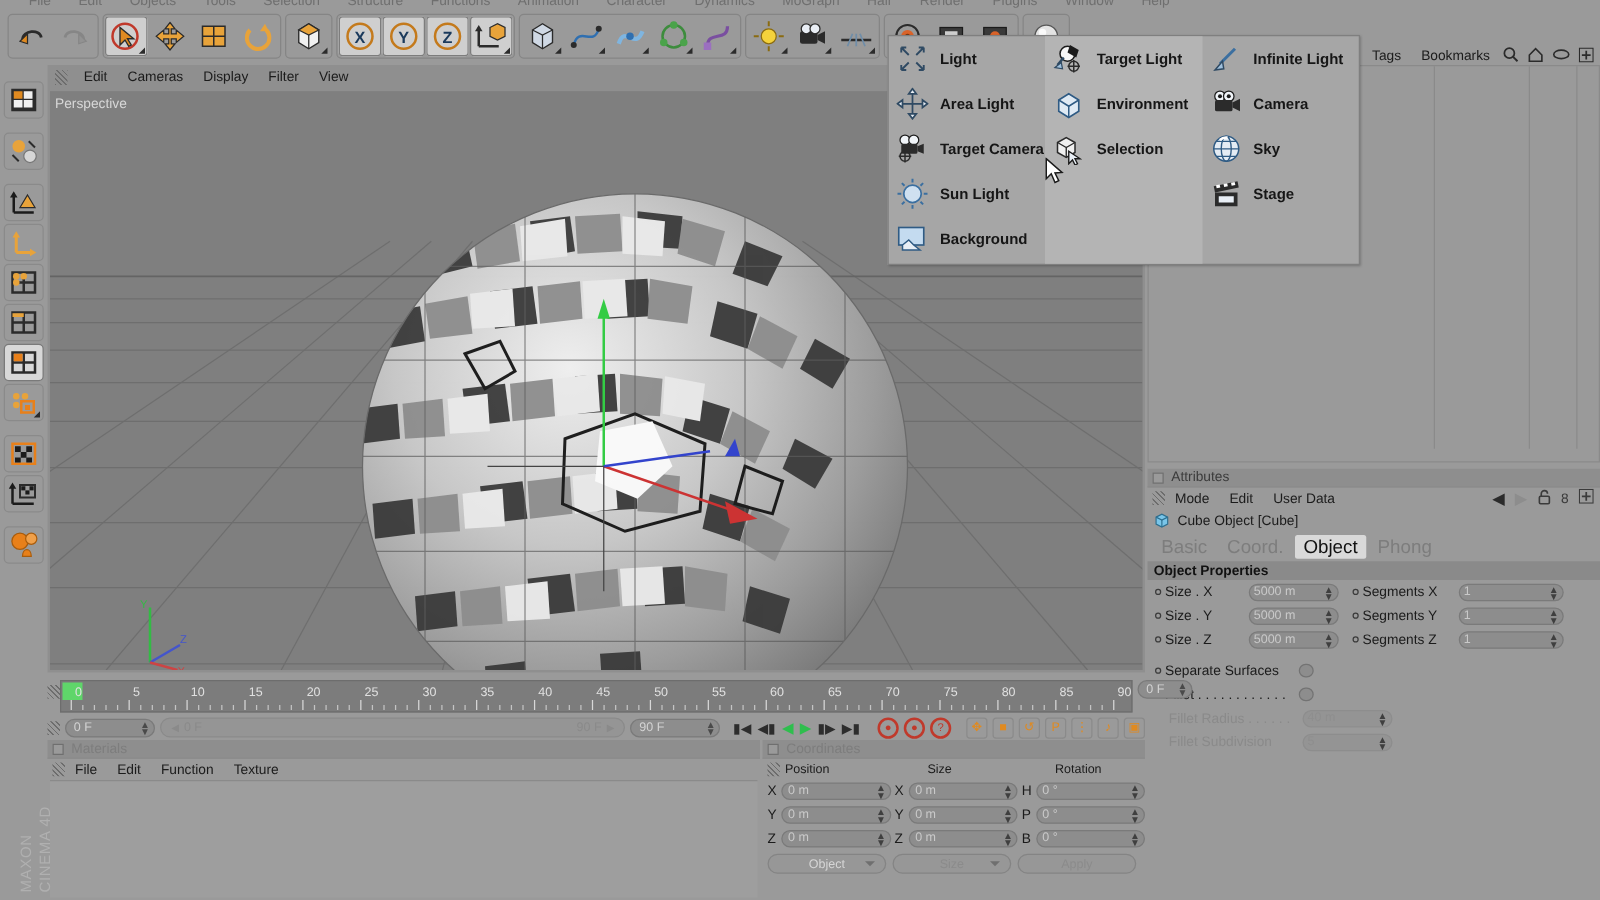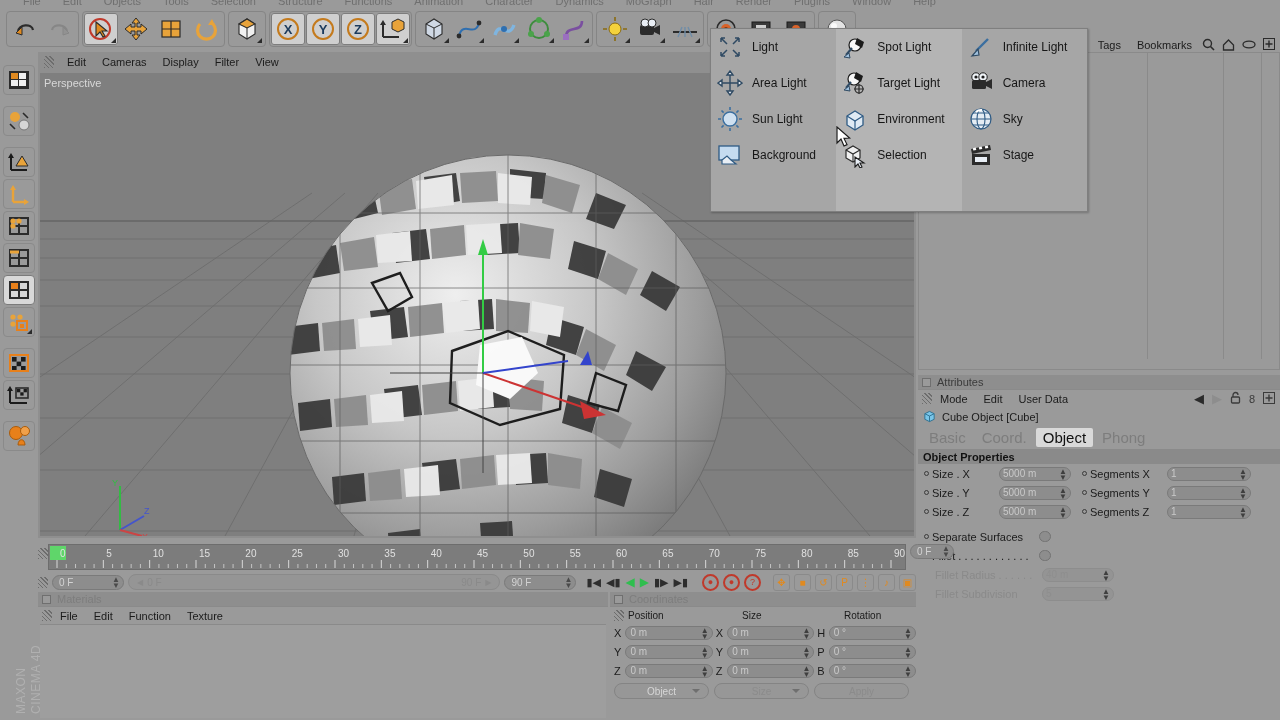--- a/index.html
+++ b/index.html
@@ -135,21 +135,21 @@
   .cbtn .caret{ position:absolute; right:8px; top:5px; border-left:4px solid transparent;
      border-right:4px solid transparent; border-top:4px solid #6f6f6f;}
   .cbtn.dim{ color:#8b8b8b;}
 
   
   .dropdown{
     position:absolute; left:710px; top:28px; width:378px; height:184px;
     background:#a6a6a6; border:1px solid #7f7f7f; display:flex;
     box-shadow:1px 1px 2px rgba(0,0,0,.25); z-index:50;
   }
-  .dcol{ width:126px; display:flex; flex-direction:column; }
+  .dcol{ width:126px; display:flex; flex-direction:column;font-weight:bold; }
   .dcol.mid{ background:#b4b4b4; }
   .ditem{ height:36px; display:flex; align-items:center; gap:8px; padding-left:5px; font-size:12px; color:#161616;}
   .ditem.hl{ background:#d0d0d0; }
   .dico{ width:28px; height:28px; display:flex; align-items:center; justify-content:center;}
   .cursor{ position:absolute; left:836px; top:126px; width:16px; height:22px; z-index:60;}
 
   
   .wm{ position:absolute; left:2px; bottom:4px; width:34px; height:76px; }
   .wm div{ transform:rotate(-90deg); transform-origin:left top; position:absolute;
      font-size:12px; color:#b0b0b0; white-space:nowrap; letter-spacing:.5px;}
@@ -1048,50 +1048,52 @@
                 <path d="M13 3 L13 23 M3 13 L23 13"></path>
                 <path d="M13 1 L16 5 L10 5 Z M13 25 L16 21 L10 21 Z M1 13 L5 10 L5 16 Z M25 13 L21 10 L21 16 Z"></path>
               </g>
             </svg>
           </span>
           <span>Area Light</span>
         </div>
         <div class="ditem">
           <span class="dico">
             <svg width="26" height="26" viewBox="0 0 26 26">
+              <circle cx="7" cy="6" r="4" fill="#f0f4f8" stroke="#1b1b1b"></circle>
+              <circle cx="14" cy="6" r="4" fill="#f0f4f8" stroke="#1b1b1b"></circle>
+              <rect x="4" y="9" width="13" height="8" rx="1.5" fill="#2b2b2b"></rect>
+              <path d="M17 11 L22 9 L22 17 L17 15 Z" fill="#2b2b2b"></path>
+              <circle cx="7" cy="19" r="4" fill="none" stroke="#2b2b2b" stroke-width="1.2"></circle>
+              <path d="M7 14 V24 M2 19 H12" stroke="#2b2b2b" stroke-width="1.2"></path>
+            </svg>
+          </span>
+          <span>Target Camera</span>
+        </div>
+        <div class="ditem">
+          <span class="dico">
+            <svg width="26" height="26" viewBox="0 0 26 26">
               <circle cx="13" cy="13" r="7" fill="#cfe0f0" stroke="#3b6fa0" stroke-width="1.4"></circle>
               <g stroke="#3b6fa0" stroke-width="1.6">
                 <path d="M13 1 V4 M13 22 V25 M1 13 H4 M22 13 H25 M4.5 4.5 L6.6 6.6 M19.4 19.4 L21.5 21.5 M4.5 21.5 L6.6 19.4 M19.4 6.6 L21.5 4.5"></path>
               </g>
             </svg>
           </span>
           <span>Sun Light</span>
         </div>
         <div class="ditem">
           <span class="dico">
             <svg width="26" height="26" viewBox="0 0 26 26">
               <rect x="2" y="4" width="20" height="14" fill="#c4dbf0" stroke="#2f5b84" stroke-width="1.3"></rect>
               <path d="M5 18 L10 14 L14 18 L19 22 L5 22 Z" fill="#e8eef5" stroke="#2f5b84" stroke-width="1.2"></path>
             </svg>
           </span>
           <span>Background</span>
         </div>
       </div>
       <div class="dcol mid">
-        <div class="ditem">
-          <span class="dico">
-            <svg width="26" height="26" viewBox="0 0 26 26">
-              <path d="M13 5 a6 6 0 0 1 6 6 a6 6 0 0 1 -12 0 a6 6 0 0 1 6 -6" fill="#f7f7f7" stroke="#1b1b1b" stroke-width="1.2"></path>
-              <path d="M15 4 L22 8 L20 14 L13 10 Z" fill="#1b1b1b"></path>
-              <path d="M10 14 L4 21" stroke="#2f4a63" stroke-width="2"></path>
-              <path d="M2 23 L7 19 L8 24 Z" fill="#9fc0dd" stroke="#2f4a63"></path>
-            </svg>
-          </span>
-          <span>Spot Light</span>
-        </div>
         <div class="ditem">
           <span class="dico">
             <svg width="26" height="26" viewBox="0 0 26 26">
               <path d="M12 3 a6 6 0 0 1 6 6 a6 6 0 0 1 -12 0 a6 6 0 0 1 6 -6" fill="#f7f7f7" stroke="#1b1b1b" stroke-width="1.2"></path>
               <path d="M14 2 L21 6 L19 12 L12 8 Z" fill="#1b1b1b"></path>
               <path d="M9 12 L4 18" stroke="#2f4a63" stroke-width="2"></path>
               <path d="M2 20 L7 16 L8 21 Z" fill="#9fc0dd" stroke="#2f4a63"></path>
               <circle cx="17" cy="19" r="4" fill="none" stroke="#2b2b2b" stroke-width="1.2"></circle>
               <path d="M17 14 V24 M12 19 H22" stroke="#2b2b2b" stroke-width="1.2"></path>
             </svg>

